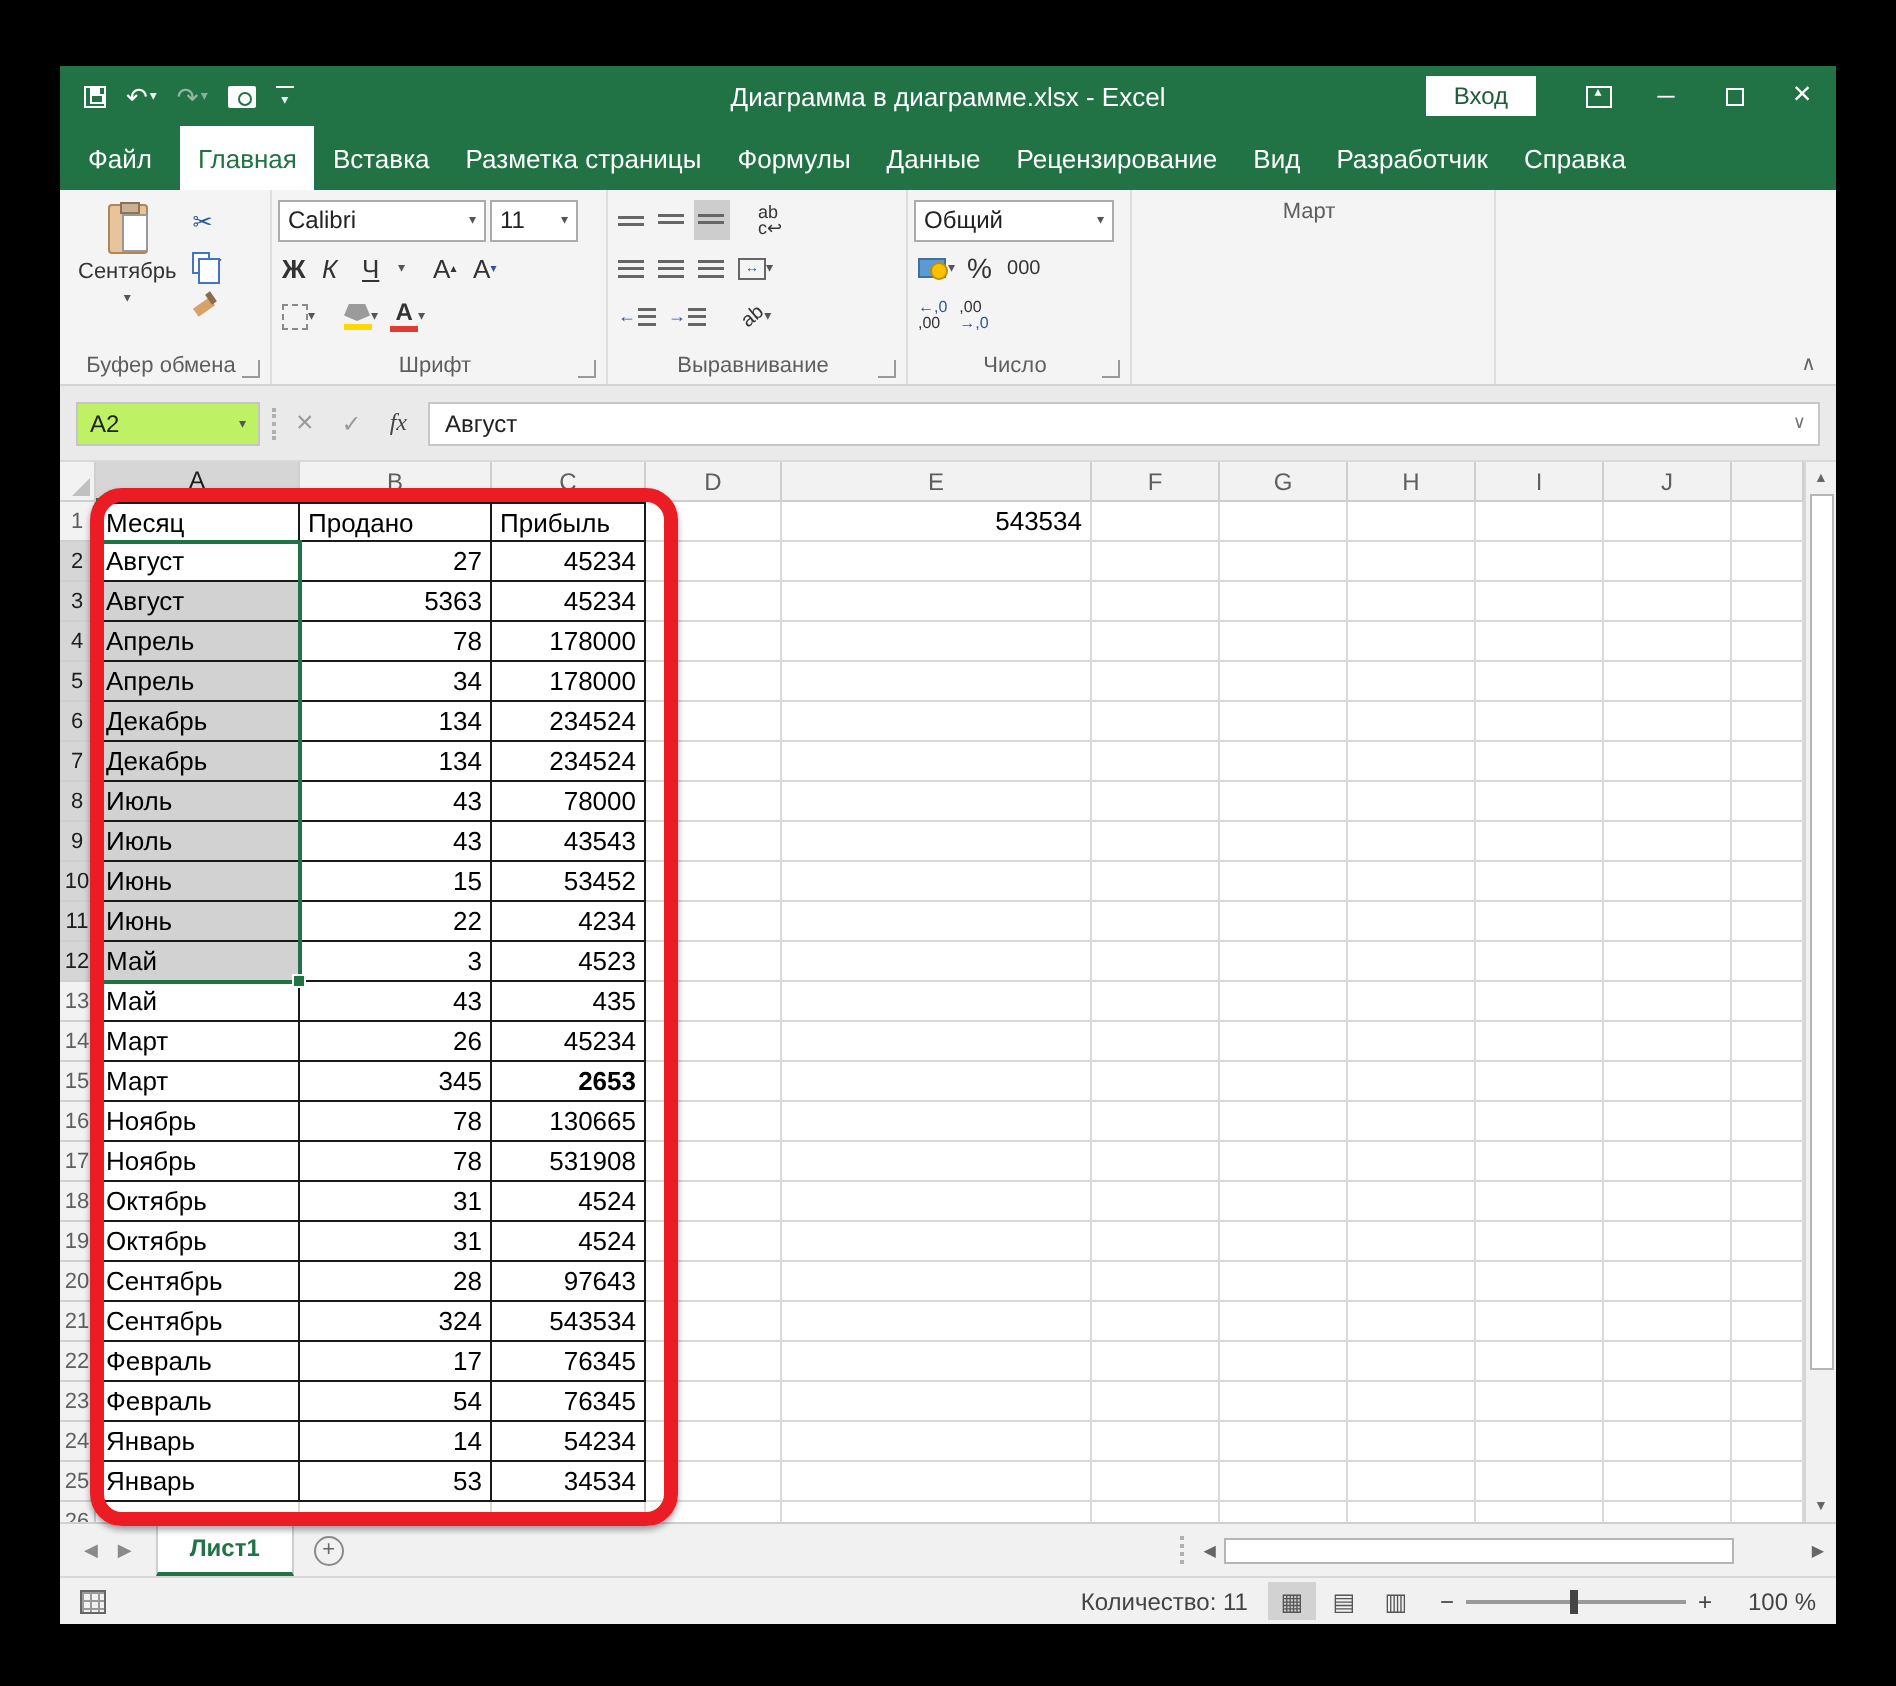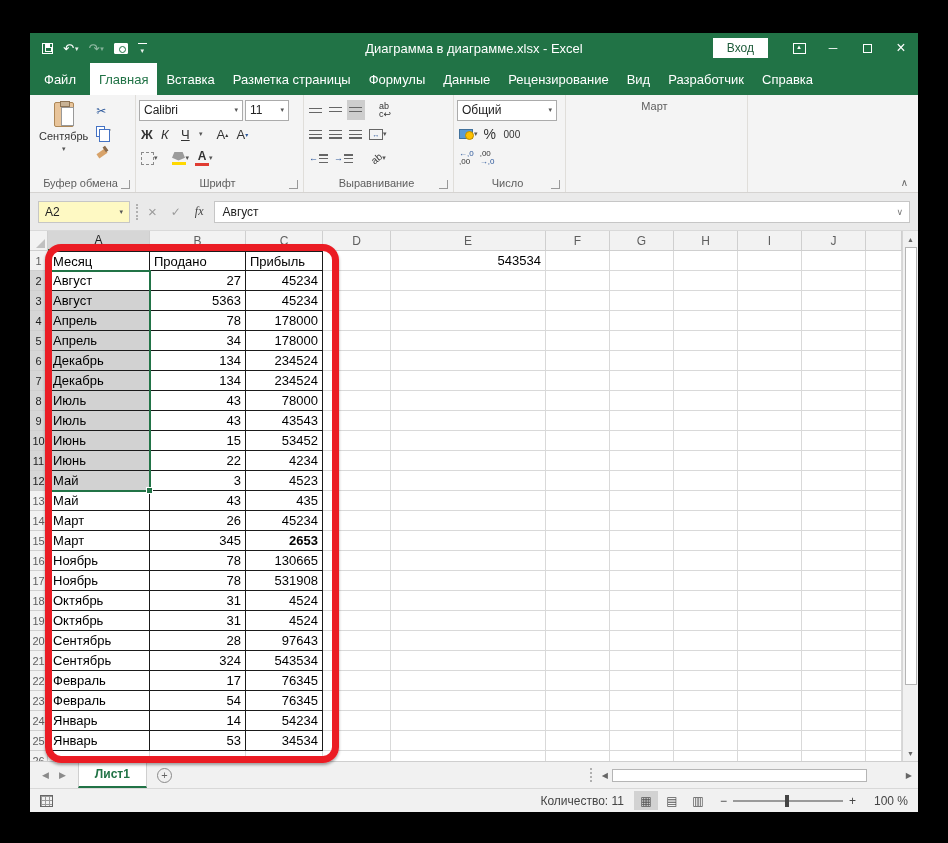--- a/index.html
+++ b/index.html
@@ -102,21 +102,21 @@
     background-image:linear-gradient(#c9c9c9 1px,transparent 1px),linear-gradient(90deg,#c9c9c9 1px,transparent 1px);
     background-size:7px 6px; position:relative; margin-top:2px; }
   .cells-ic:before { content:"↔"; position:absolute; top:-11px; left:4px; font-size:9px; color:#555; }
   .mag { width:16px; height:16px; position:relative; margin-top:3px; }
   .mag:before { content:""; position:absolute; left:0; top:0; width:10px; height:10px; border:2px solid #2b579a; border-radius:50%; }
   .mag:after { content:""; position:absolute; left:10px; top:10px; width:6px; height:2px; background:#2b579a; transform:rotate(45deg); transform-origin:0 0; }
   .collapse { position:absolute; right:10px; bottom:4px; font-size:10px; color:#666; }
 
   
   .fstrip { height:38px; background:#eaeaea; display:flex; align-items:center; padding:0 8px 0 8px; gap:6px; flex:0 0 auto; border-bottom:1px solid #d9d9d9; }
-  .namebox { width:92px; height:22px; background:#fef9c3; border:1px solid #c6c6c6; display:flex;
+  .namebox { width:92px; height:22px; background:#bef264; border:1px solid #c6c6c6; display:flex;
     align-items:center; font-size:12px; color:#222; padding:0 6px; justify-content:space-between; }
   .vdots { height:16px; border-left:2px dotted #b0b0b0; }
   .fbar-btn { font-size:12px; color:#9a9a9a; padding:0 4px; }
   .fx { font-style:italic; color:#444; font-family:"Liberation Serif","DejaVu Serif",serif; }
   .ffield { flex:1; height:22px; background:#fff; border:1px solid #c6c6c6; font-size:12px; color:#222;
     display:flex; align-items:center; padding:0 8px; position:relative; }
   .fexpand { position:absolute; right:6px; font-size:9px; color:#777; }
 
   
   .sheet { position:relative; height:530px; display:flex; flex:0 0 auto; background:#fff; }

